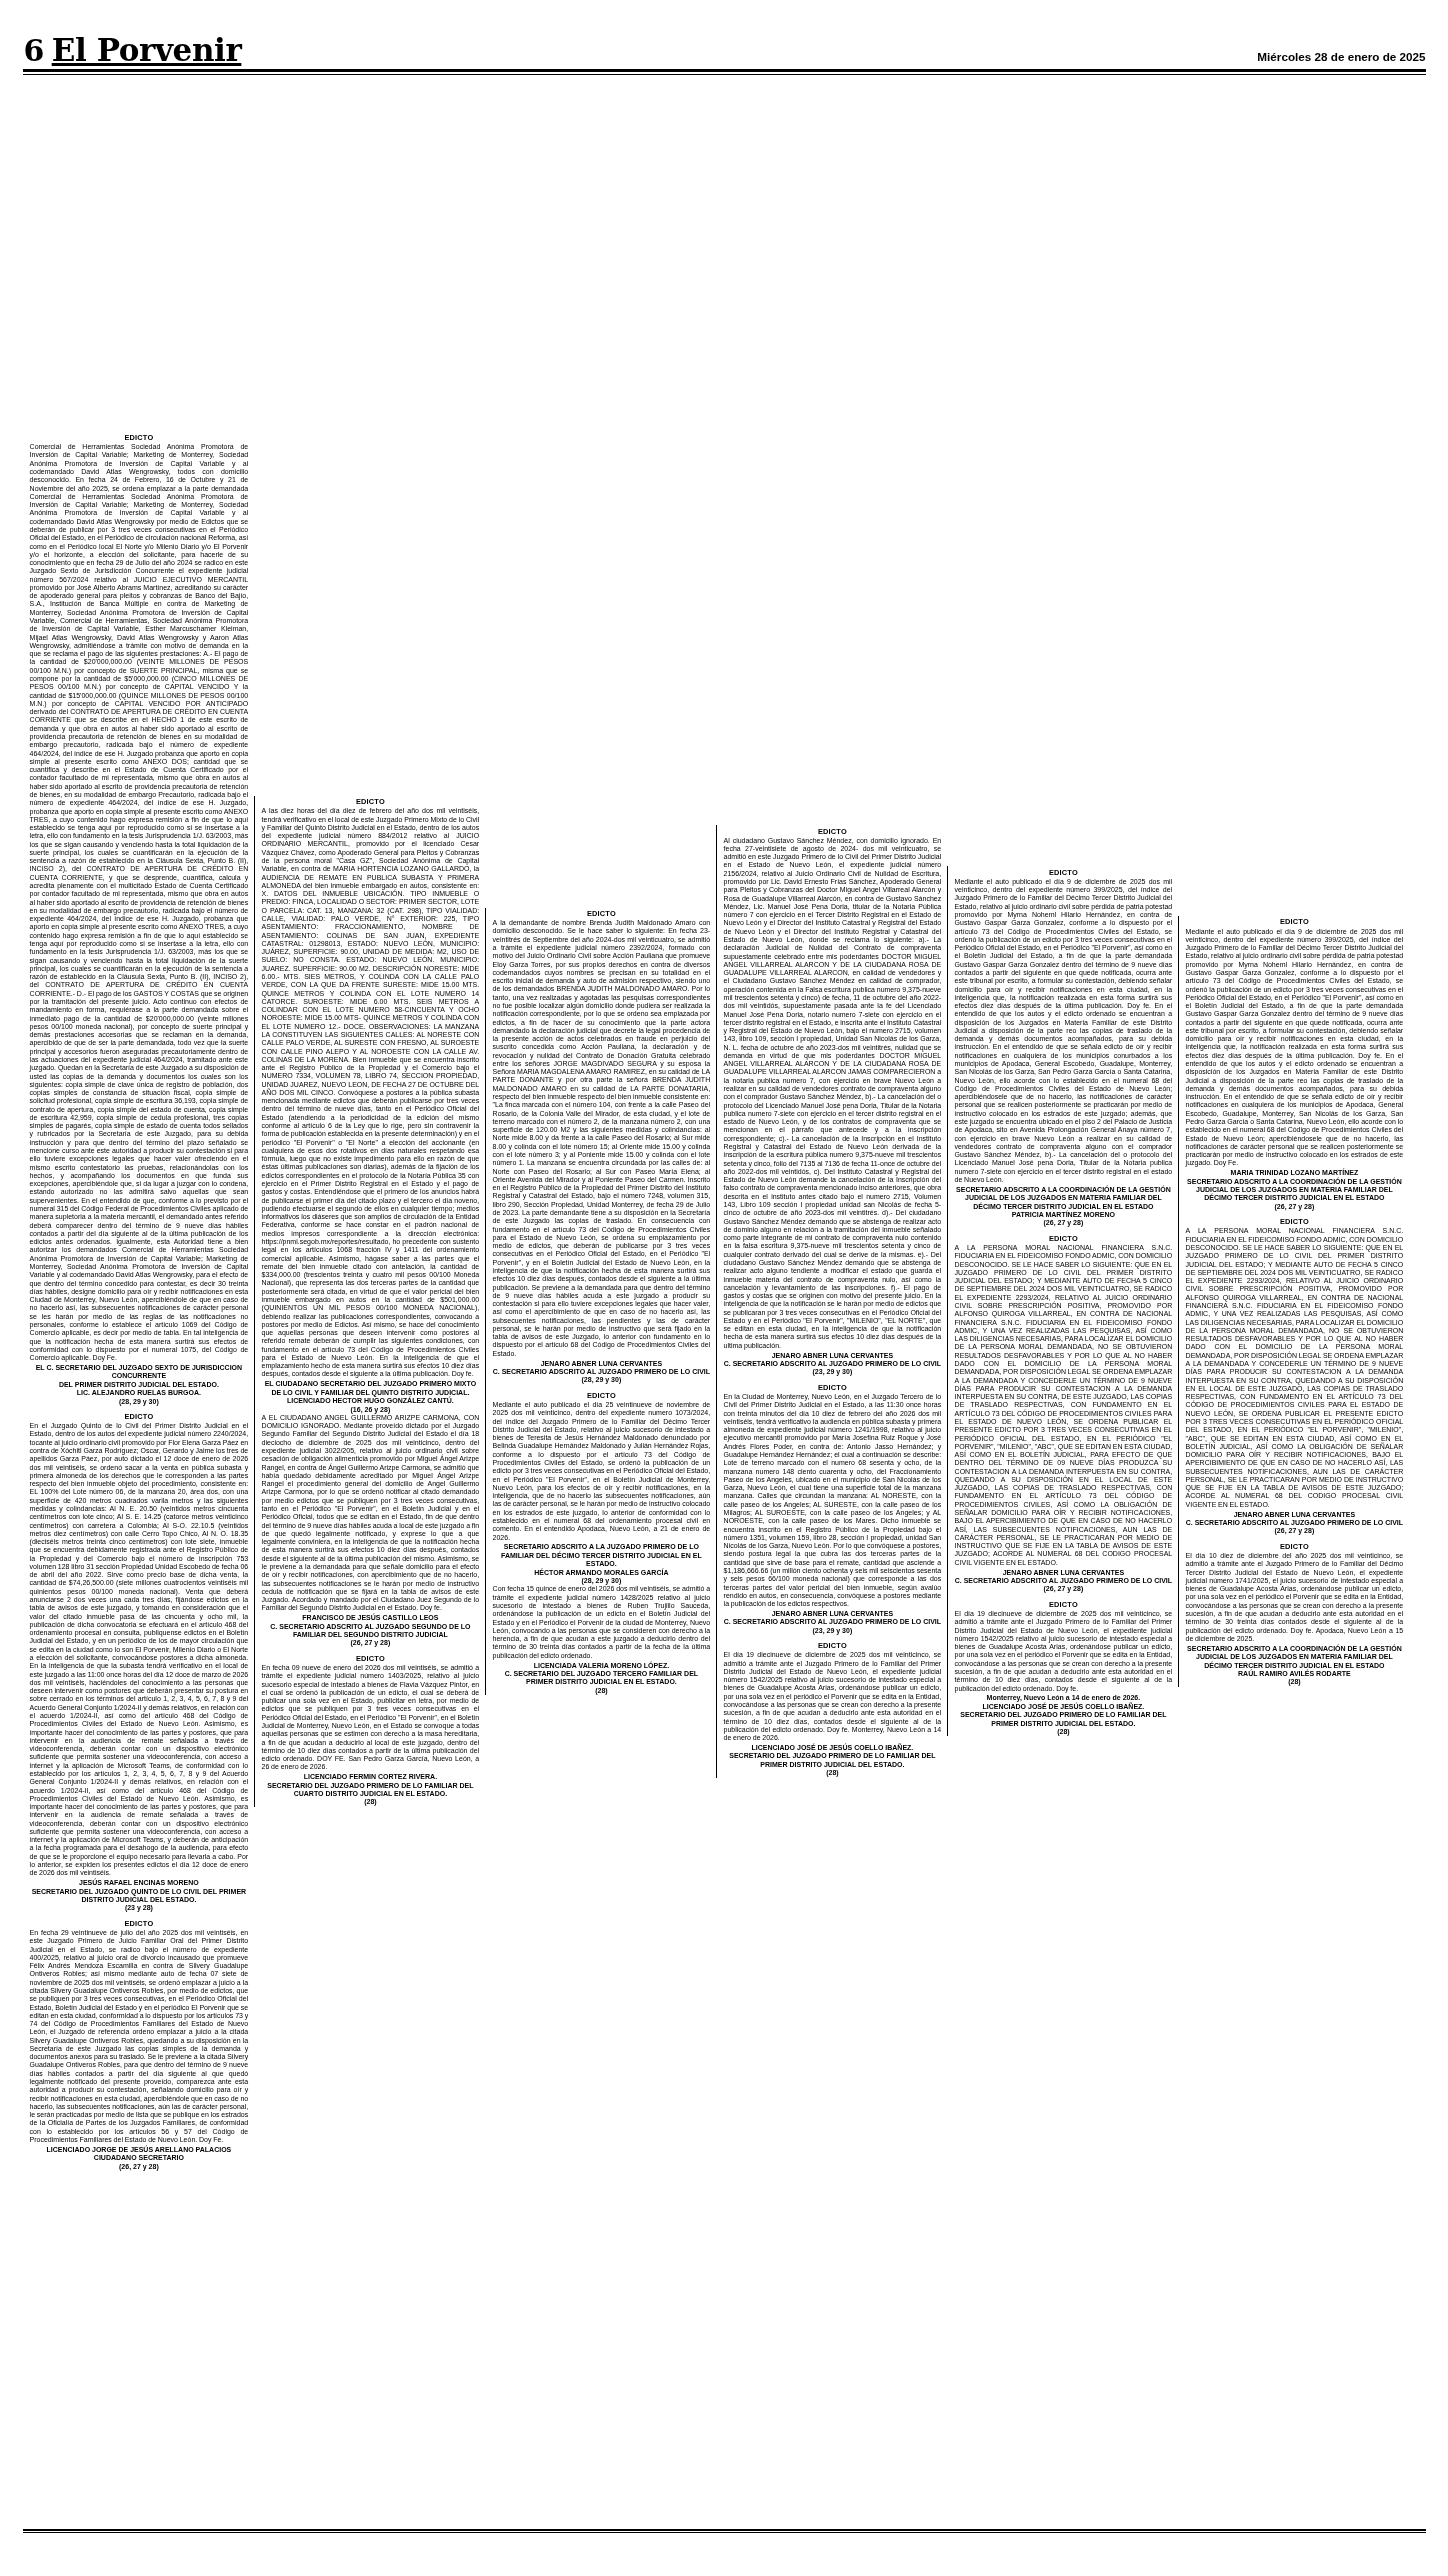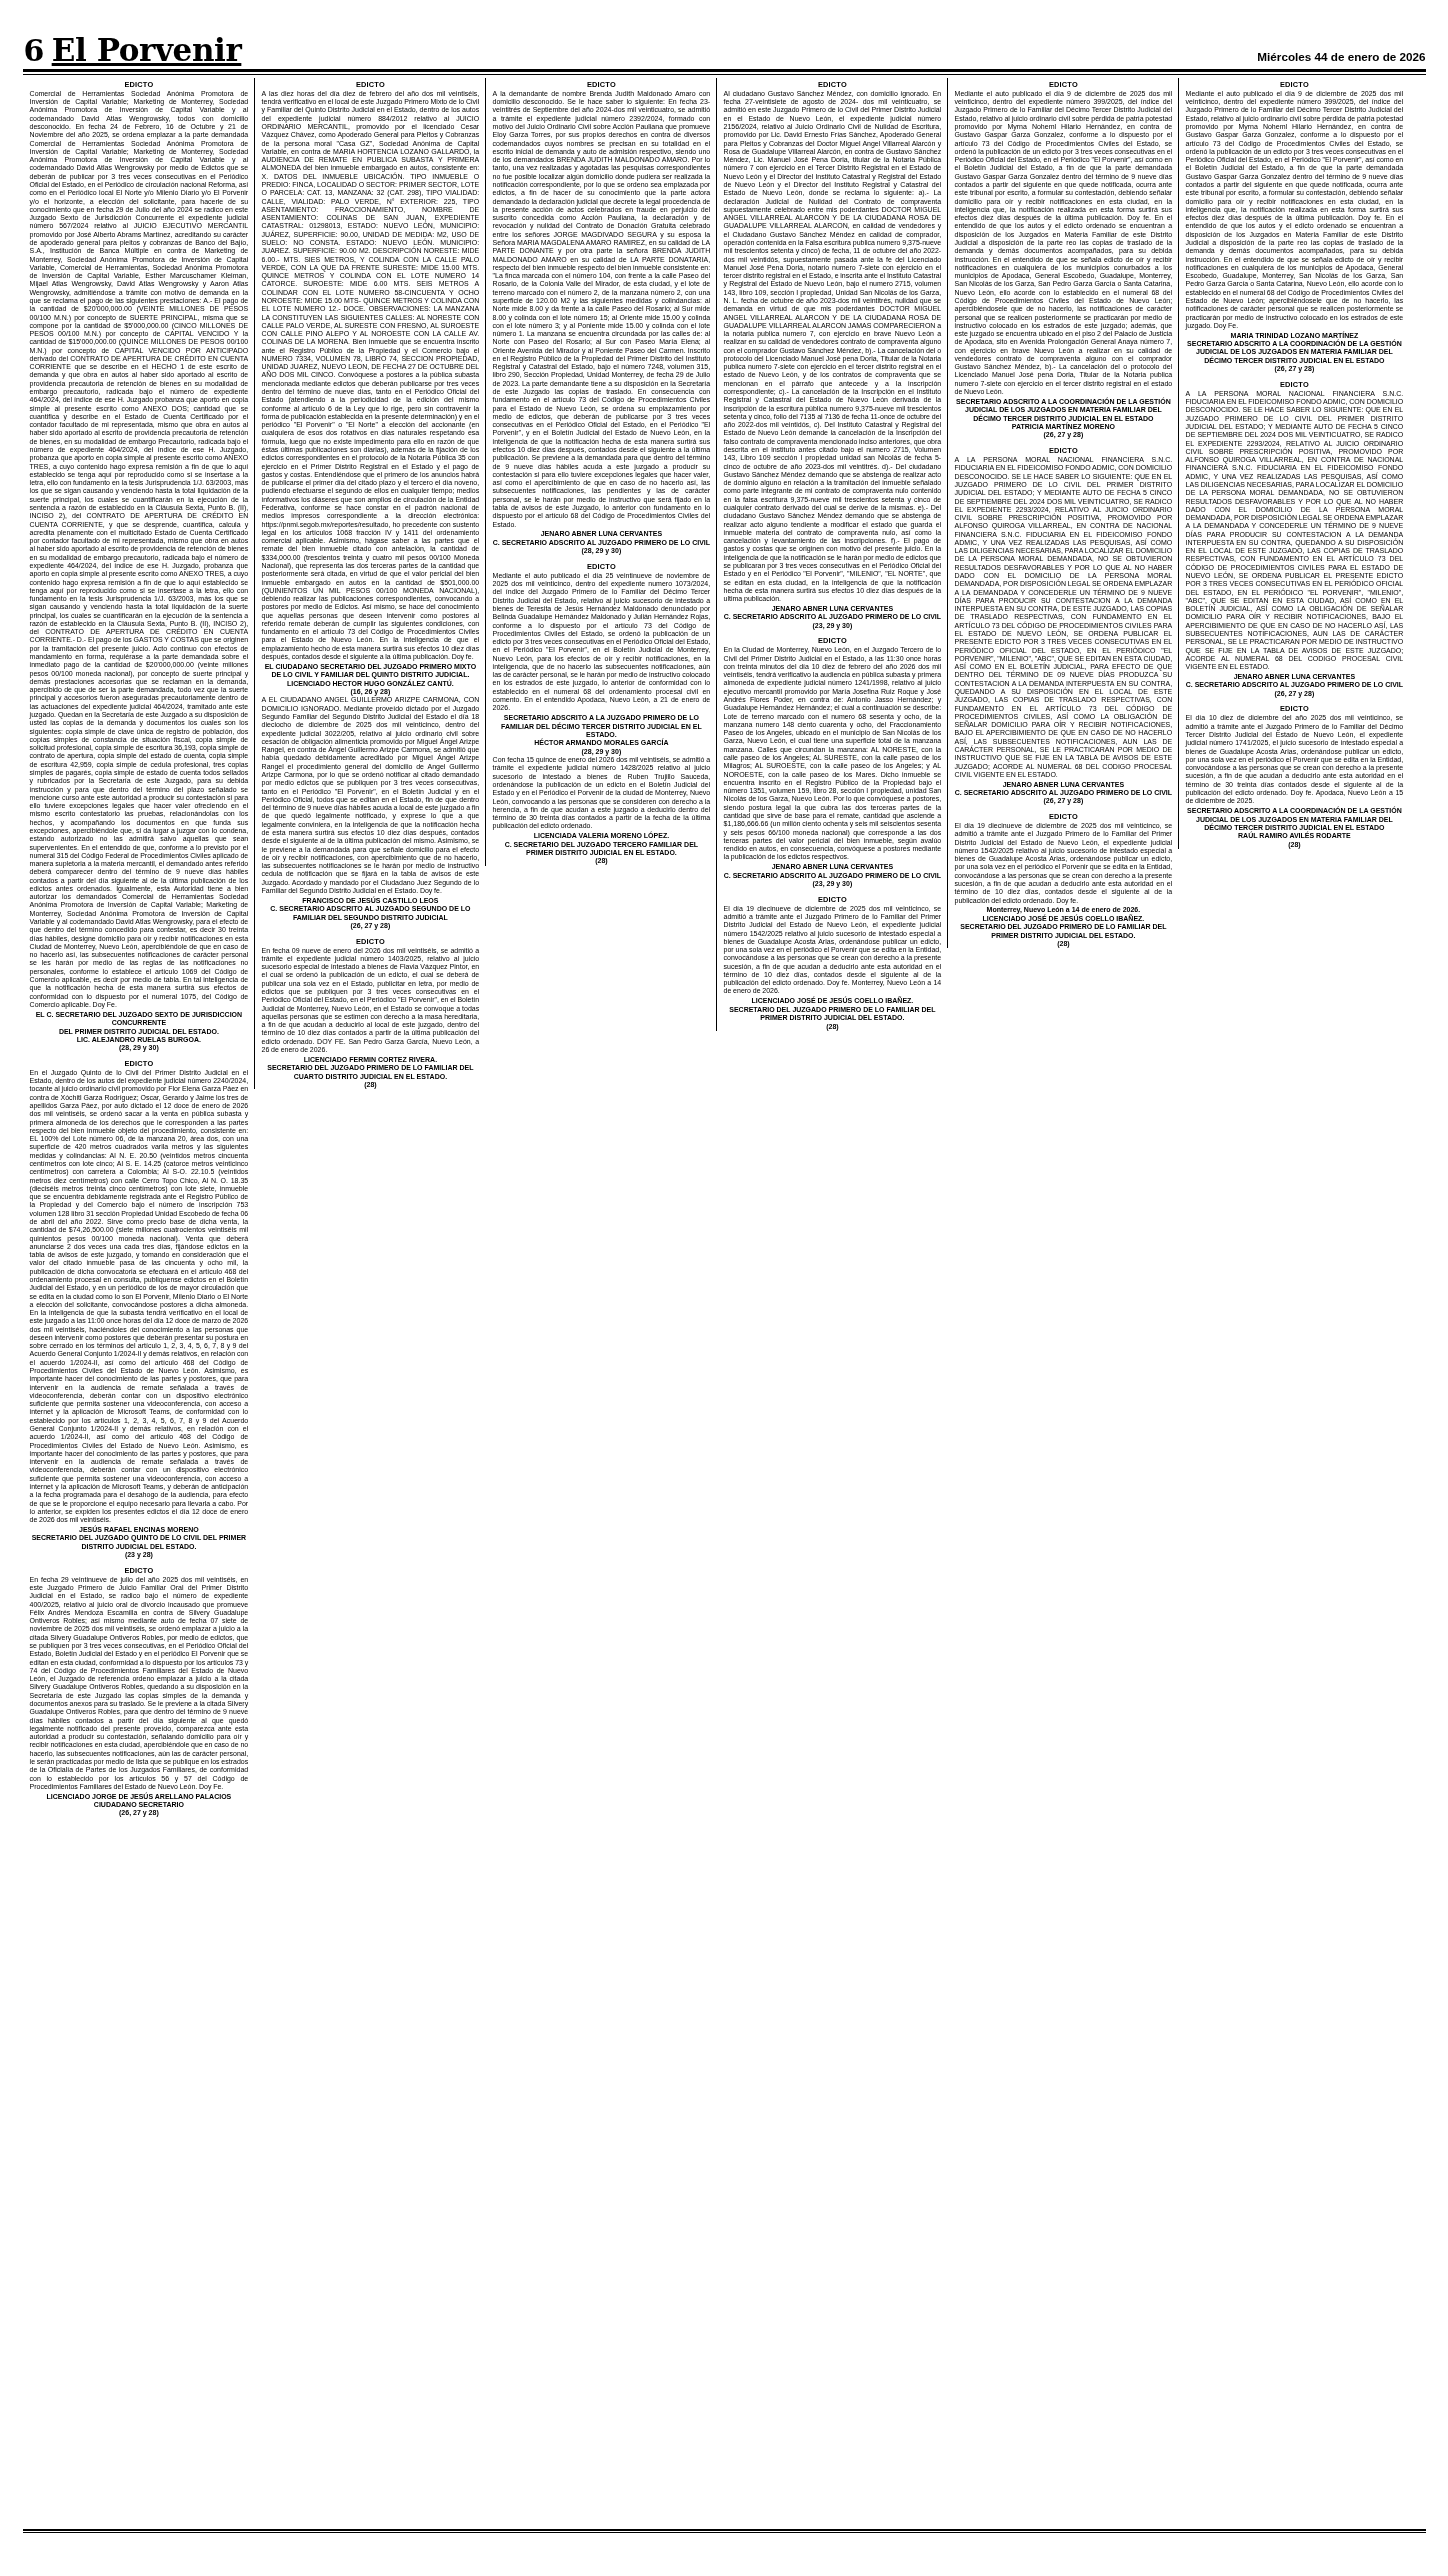--- a/index.html
+++ b/index.html
@@ -44,21 +44,21 @@
   .rule-bottom {
     border-top:2.3px solid #000;
     border-bottom:0.8px solid #000;
     height:3.9px;
     margin-top:4.7px;
   }
 
   
   .cols {
     display:flex;
-    align-items:flex-start;
+    align-items:center;
     height:2446px;
   }
   .col {
     width:231px;
     flex:0 0 231px;
     padding:0 6.2px;
     position:relative;
   }
   .col + .col { border-left:0.8px solid #000; }
 
@@ -93,21 +93,21 @@
 </head>
 <body>
 
 <div class="page">
 
   <div class="masthead">
     <div class="brand">
       <span class="folio">6</span>
       <span class="name">El Porvenir</span>
     </div>
-    <div class="dateline">Miércoles 44 de enero de 2026</div>
+    <div class="dateline">Miércoles 28 de enero de 2025</div>
   </div>
 
   <div class="rule-double"></div>
 
   <div class="cols" id="cols">
       <div class="col">
         <div class="edicto-head">EDICTO</div>
         <p class="body">Comercial de Herramientas Sociedad Anónima Promotora de Inversión de Capital Variable; Marketing de Monterrey, Sociedad Anónima Promotora de Inversión de Capital Variable y al codemandado David Atlas Wengrowsky, todos con domicilio desconocido. En fecha 24 de Febrero, 16 de Octubre y 21 de Noviembre del año 2025, se ordena emplazar a la parte demandada Comercial de Herramientas Sociedad Anónima Promotora de Inversión de Capital Variable; Marketing de Monterrey, Sociedad Anónima Promotora de Inversión de Capital Variable y al codemandado David Atlas Wengrowsky por medio de Edictos que se deberán de publicar por 3 tres veces consecutivas en el Periódico Oficial del Estado, en el Periódico de circulación nacional Reforma, así como en el Periódico local El Norte y/o Milenio Diario y/o El Porvenir y/o el horizonte, a elección del solicitante, para hacerle de su conocimiento que en fecha 29 de Julio del año 2024 se radico en este Juzgado Sexto de Jurisdicción Concurrente el expediente judicial número 567/2024 relativo al JUICIO EJECUTIVO MERCANTIL promovido por José Alberto Abrams Martínez, acreditando su carácter de apoderado general para pleitos y cobranzas de Banco del Bajío, S.A., Institución de Banca Múltiple en contra de Marketing de Monterrey, Sociedad Anónima Promotora de Inversión de Capital Variable, Comercial de Herramientas, Sociedad Anónima Promotora de Inversión de Capital Variable, Esther Marcuschamer Kleiman, Mijael Atlas Wengrowsky, David Atlas Wengrowsky y Aaron Atlas Wengrowsky, admitiéndose a trámite con motivo de demanda en la que se reclama el pago de las siguientes prestaciones: A.- El pago de la cantidad de $20'000,000.00 (VEINTE MILLONES DE PESOS 00/100 M.N.) por concepto de SUERTE PRINCIPAL, misma que se compone por la cantidad de $5'000,000.00 (CINCO MILLONES DE PESOS 00/100 M.N.) por concepto de CAPITAL VENCIDO Y la cantidad de $15'000,000.00 (QUINCE MILLONES DE PESOS 00/100 M.N.) por concepto de CAPITAL VENCIDO POR ANTICIPADO derivado del CONTRATO DE APERTURA DE CRÉDITO EN CUENTA CORRIENTE que se describe en el HECHO 1 de este escrito de demanda y que obra en autos al haber sido aportado al escrito de providencia precautoria de retención de bienes en su modalidad de embargo precautorio, radicada bajo el número de expediente 464/2024, del índice de ese H. Juzgado probanza que aporto en copia simple al presente escrito como ANEXO DOS; cantidad que se cuantifica y describe en el Estado de Cuenta Certificado por el contador facultado de mi representada, mismo que obra en autos al haber sido aportado al escrito de providencia precautoria de retención de bienes, en su modalidad de embargo Precautorio, radicada bajo el número de expediente 464/2024, del índice de ese H. Juzgado, probanza que aporto en copia simple al presente escrito como ANEXO TRES, a cuyo contenido hago expresa remisión a fin de que lo aquí establecido se tenga aquí por reproducido como si se insertase a la letra, ello con fundamento en la tesis Jurisprudencia 1/J. 63/2003, más los que se sigan causando y venciendo hasta la total liquidación de la suerte principal, los cuales se cuantificarán en la ejecución de la sentencia a razón de establecido en la Cláusula Sexta, Punto B. (II), INCISO 2), del CONTRATO DE APERTURA DE CRÉDITO EN CUENTA CORRIENTE, y que se desprende, cuantifica, calcula y acredita plenamente con el multicitado Estado de Cuenta Certificado por contador facultado de mi representada, mismo que obra en autos al haber sido aportado al escrito de providencia de retención de bienes en su modalidad de embargo precautorio, radicada bajo el número de expediente 464/2024, del índice de ese H. Juzgado, probanza que aporto en copia simple al presente escrito como ANEXO TRES, a cuyo contenido hago expresa remisión a fin de que lo aquí establecido se tenga aquí por reproducido como si se insertase a la letra, ello con fundamento en la tesis Jurisprudencia 1/J. 63/2003, más los que se sigan causando y venciendo hasta la total liquidación de la suerte principal, los cuales se cuantificarán en la ejecución de la sentencia a razón de establecido en la Cláusula Sexta, Punto B. (II), INCISO 2), del CONTRATO DE APERTURA DE CRÉDITO EN CUENTA CORRIENTE.- D.- El pago de los GASTOS Y COSTAS que se originen por la tramitación del presente juicio. Acto continuo con efectos de mandamiento en forma, requiérase a la parte demandada sobre el inmediato pago de la cantidad de $20'000,000.00 (veinte millones pesos 00/100 moneda nacional), por concepto de suerte principal y demás prestaciones accesorias que se reclaman en la demanda, apercibido de que de ser la parte demandada, todo vez que la suerte principal y accesorios fueron aseguradas precautoriamente dentro de las actuaciones del expediente judicial 464/2024, tramitado ante este juzgado. Quedan en la Secretaría de este Juzgado a su disposición de usted las copias de la demanda y documentos los cuales son los siguientes: copia simple de clave única de registro de población, dos copias simples de constancia de situación fiscal, copia simple de solicitud profesional, copia simple de escritura 36,193, copia simple de contrato de apertura, copia simple del estado de cuenta, copia simple de escritura 42,959, copia simple de cedula profesional, tres copias simples de pagarés, copia simple de estado de cuenta todos sellados y rubricados por la Secretaría de este Juzgado, para su debida instrucción y para que dentro del término del plazo señalado se mencione curso ante este autoridad a producir su contestación si para ello tuviere excepciones legales que hacer valer ofreciendo en el mismo escrito contestatorio las pruebas, relacionándolas con los hechos, y acompañando los documentos en que funda sus excepciones, apercibiéndole que, si da lugar a juzgar con lo condena, estando autorizado no las admitirá salvo aquellas que sean supervenientes. En el entendido de que, conforme a lo previsto por el numeral 315 del Código Federal de Procedimientos Civiles aplicado de manera supletoria a la materia mercantil, el demandado antes referido deberá comparecer dentro del término de 9 nueve días hábiles contados a partir del día siguiente al de la última publicación de los edictos antes ordenados. Igualmente, esta Autoridad tiene a bien autorizar los demandados Comercial de Herramientas Sociedad Anónima Promotora de Inversión de Capital Variable; Marketing de Monterrey, Sociedad Anónima Promotora de Inversión de Capital Variable y al codemandado David Atlas Wengrowsky, para el efecto de que dentro del término concedido para contestar, es decir 30 treinta días hábiles, designe domicilio para oír y recibir notificaciones en esta Ciudad de Monterrey, Nuevo León, apercibiéndole de que en caso de no hacerlo así, las subsecuentes notificaciones de carácter personal se les harán por medio de las reglas de las notificaciones no personales, conforme lo establece el artículo 1069 del Código de Comercio aplicable, es decir por medio de tabla. En tal inteligencia de que la notificación hecha de esta manera surtirá sus efectos de conformidad con lo dispuesto por el numeral 1075, del Código de Comercio aplicable. Doy Fe.</p>
         <div class="sig">EL C. SECRETARIO DEL JUZGADO SEXTO DE JURISDICCION CONCURRENTE
 DEL PRIMER DISTRITO JUDICIAL DEL ESTADO.

